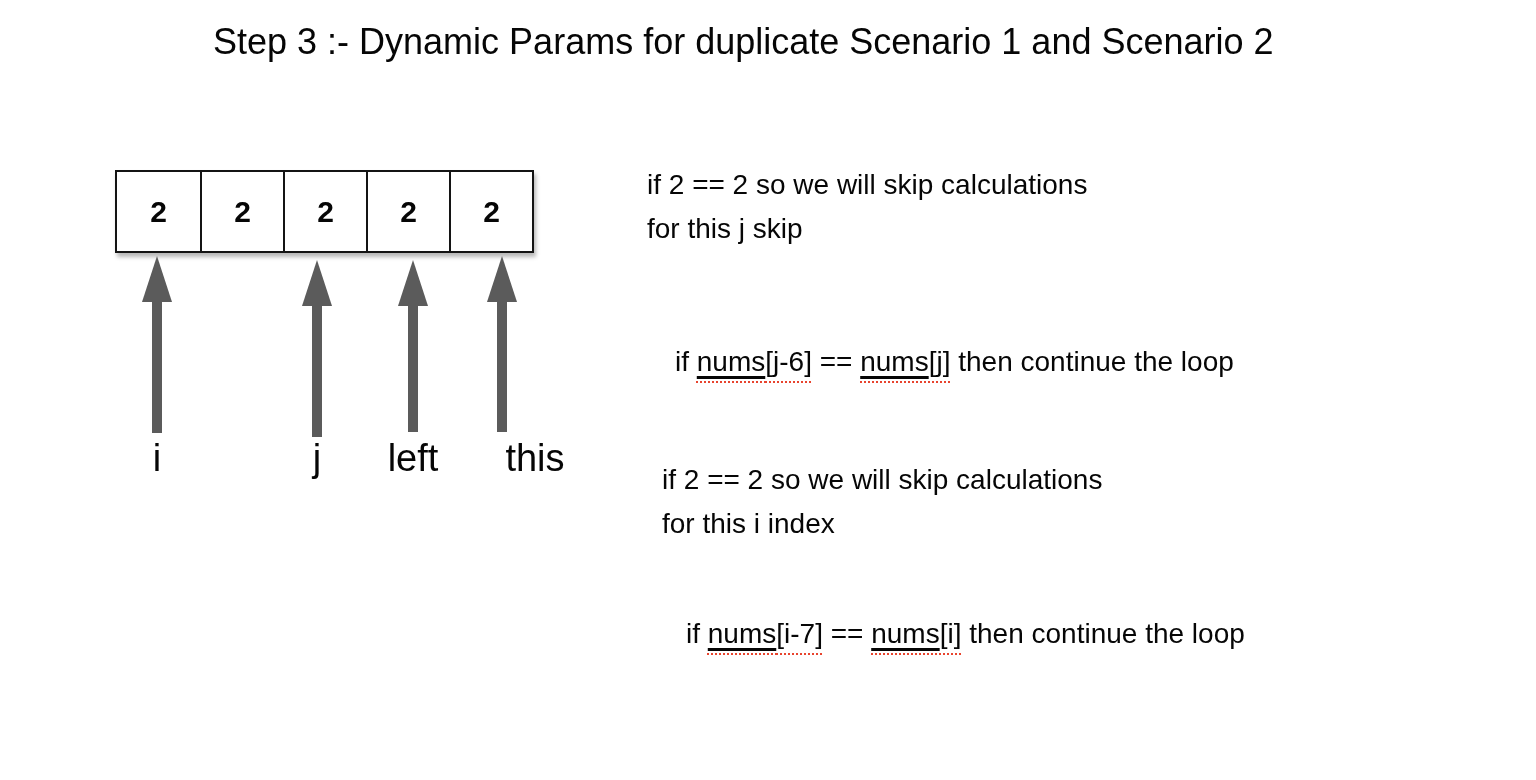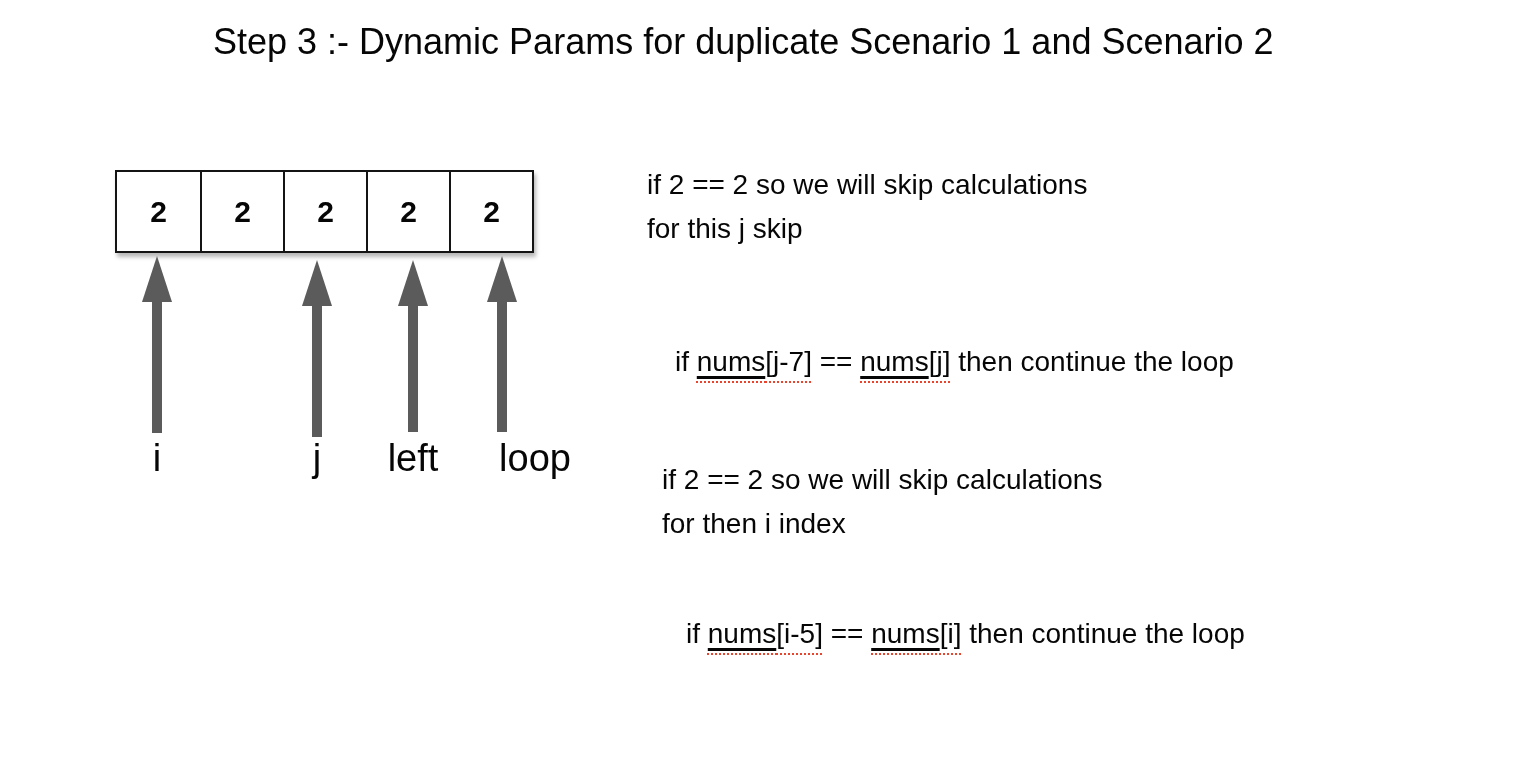--- a/index.html
+++ b/index.html
@@ -151,29 +151,29 @@
     <div class="arrow-shaft"></div>
   </div>
   <div class="arrow arrow-right">
     <div class="arrow-head"></div>
     <div class="arrow-shaft"></div>
   </div>
 
   <div class="ptr-label ptr-label-i">i</div>
   <div class="ptr-label ptr-label-j">j</div>
   <div class="ptr-label ptr-label-left">left</div>
-  <div class="ptr-label ptr-label-right">loop</div>
+  <div class="ptr-label ptr-label-right">this</div>
 
   <div class="note note-skip-j">
     <div class="note-line">if 2 == 2 so we will skip calculations</div>
     <div class="note-line">for this j skip</div>
   </div>
 
-  <div class="note note-continue-j"><span>if </span><span class="spell"><span class="u">nums</span><span>[j-7]</span></span><span> == </span><span class="spell"><span class="u">nums</span><span>[j]</span></span><span> then continue the loop</span></div>
+  <div class="note note-continue-j"><span>if </span><span class="spell"><span class="u">nums</span><span>[j-6]</span></span><span> == </span><span class="spell"><span class="u">nums</span><span>[j]</span></span><span> then continue the loop</span></div>
 
   <div class="note note-skip-i">
     <div class="note-line">if 2 == 2 so we will skip calculations</div>
-    <div class="note-line">for then i index</div>
+    <div class="note-line">for this i index</div>
   </div>
 
-  <div class="note note-continue-i"><span>if </span><span class="spell"><span class="u">nums</span><span>[i-5]</span></span><span> == </span><span class="spell"><span class="u">nums</span><span>[i]</span></span><span> then continue the loop</span></div>
+  <div class="note note-continue-i"><span>if </span><span class="spell"><span class="u">nums</span><span>[i-7]</span></span><span> == </span><span class="spell"><span class="u">nums</span><span>[i]</span></span><span> then continue the loop</span></div>
 
 </div>
 
 </body></html>

